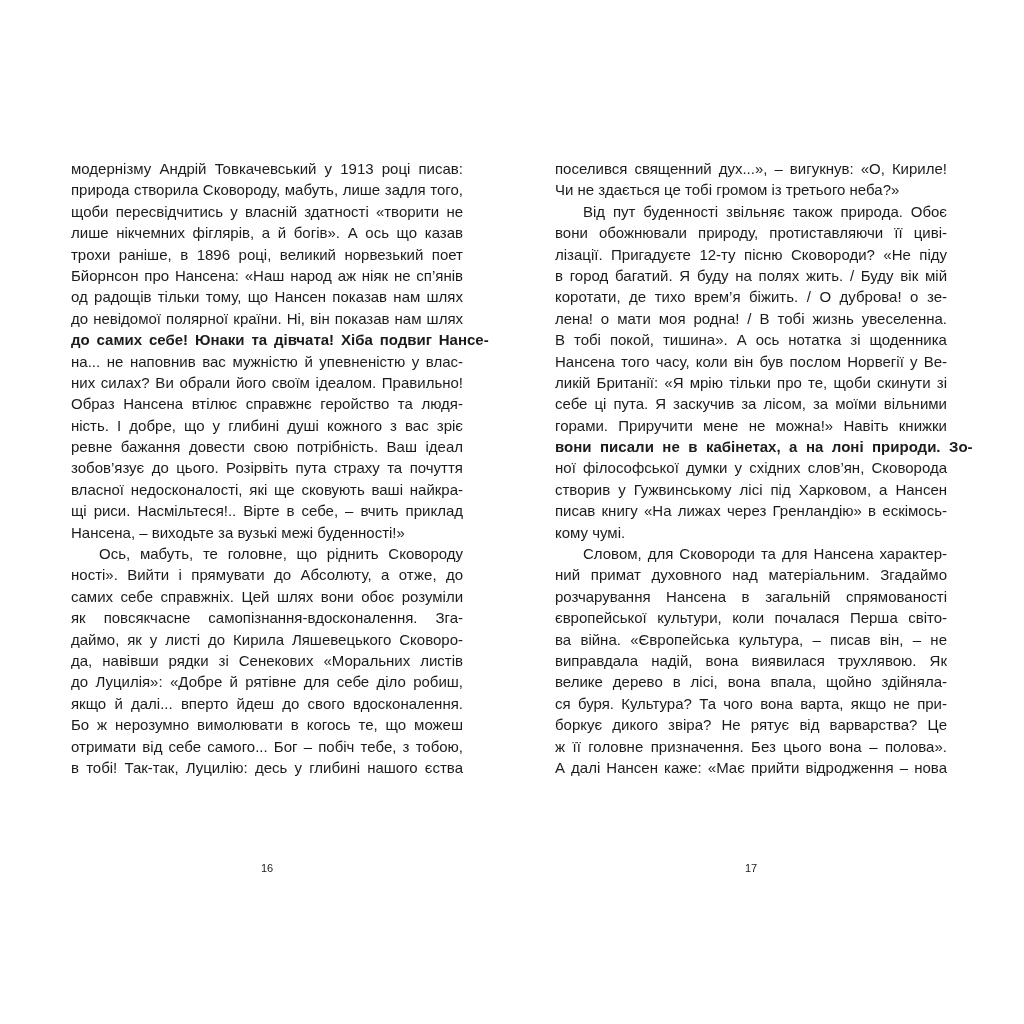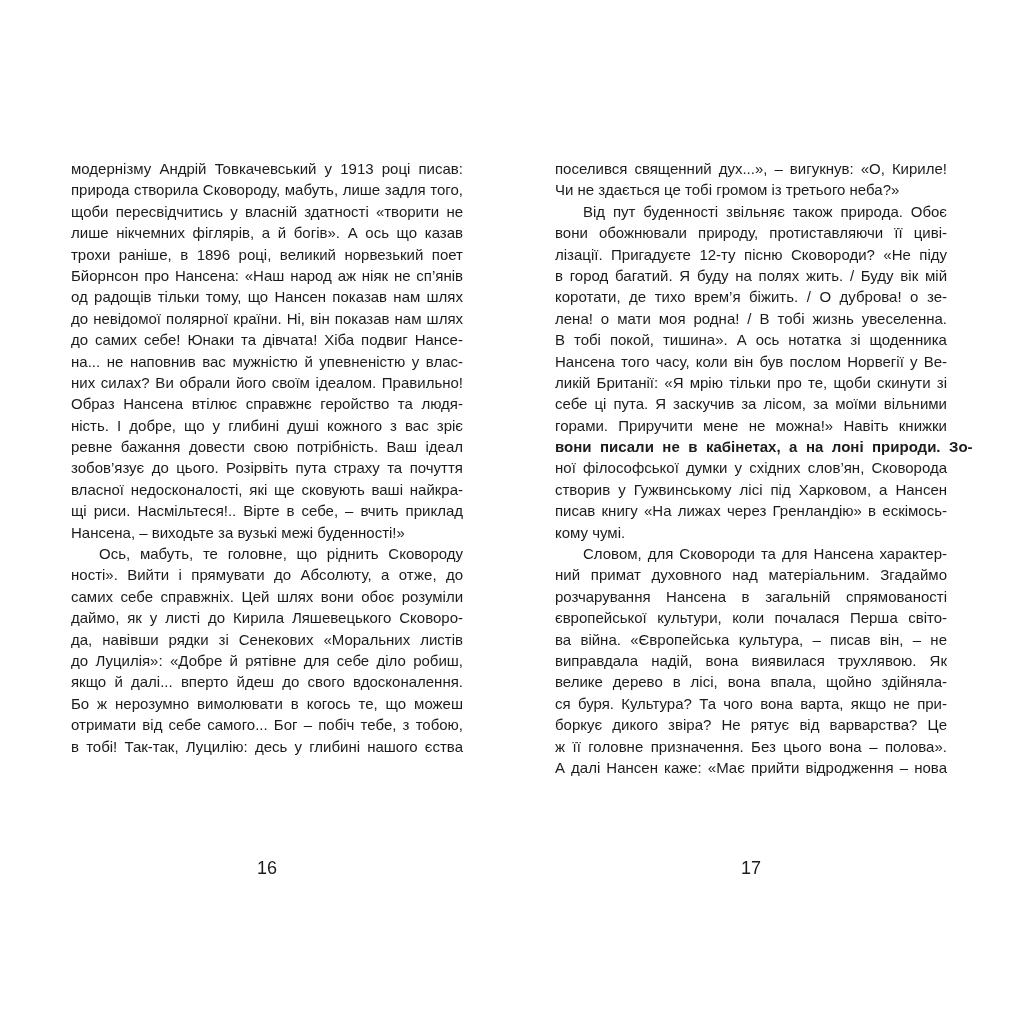--- a/index.html
+++ b/index.html
@@ -40,53 +40,54 @@
     color: #1b1b1b;
   }
   .line span { white-space: pre; }
   .line.indent { padding-left: 28px; }
   .pagenum {
     position: absolute;
     top: 858px;
     left: 0;
     width: 392px;
     text-align: center;
-    font-size: 18px;
+    font-size: 11px;
     line-height: 21px;
     color: #1b1b1b;
   }
 </style>
 </head>
 <body>
 
 <div class="spread">
 
   <div class="page-col left">
     <div class="text-block">
         <div class="line"><span style="word-spacing: 3.98px;">модернізму Андрій Товкачевський у 1913 році писав:</span></div>
         <div class="line"><span style="word-spacing: 0.45px;">природа створила Сковороду, мабуть, лише задля того,</span></div>
         <div class="line"><span style="word-spacing: 2.98px;">щоби пересвідчитись у власній здатності «творити не</span></div>
         <div class="line"><span style="word-spacing: 3.48px;">лише нікчемних фіглярів, а й богів». А ось що казав</span></div>
         <div class="line"><span style="word-spacing: 4.36px;">трохи раніше, в 1896 році, великий норвезький поет</span></div>
         <div class="line"><span style="word-spacing: 1.63px;">Бйорнсон про Нансена: «Наш народ аж ніяк не сп’янів</span></div>
         <div class="line"><span style="word-spacing: 2.11px;">од радощів тільки тому, що Нансен показав нам шлях</span></div>
         <div class="line"><span style="word-spacing: 0.92px;">до невідомої полярної країни. Ні, він показав нам шлях</span></div>
-        <div class="line"><span style="word-spacing: 2.72px;">до самих себе! Юнаки та дівчата! Хіба подвиг Нансе-</span></div>
+        <div class="line"><span style="word-spacing: 2.72px; font-weight: bold;">до самих себе! Юнаки та дівчата! Хіба подвиг Нансе-</span></div>
         <div class="line"><span style="word-spacing: 2.41px;">на... не наповнив вас мужністю й упевненістю у влас-</span></div>
         <div class="line"><span style="word-spacing: 1.53px;">них силах? Ви обрали його своїм ідеалом. Правильно!</span></div>
         <div class="line"><span style="word-spacing: 4.36px;">Образ Нансена втілює справжнє геройство та людя-</span></div>
         <div class="line"><span style="word-spacing: 3.94px;">ність. І добре, що у глибині душі кожного з вас зріє</span></div>
         <div class="line"><span style="word-spacing: 4.34px;">ревне бажання довести свою потрібність. Ваш ідеал</span></div>
         <div class="line"><span style="word-spacing: 3.27px;">зобов’язує до цього. Розірвіть пута страху та почуття</span></div>
         <div class="line"><span style="word-spacing: 2.61px;">власної недосконалості, які ще сковують ваші найкра-</span></div>
         <div class="line"><span style="word-spacing: 2.8px;">щі риси. Насмільтеся!.. Вірте в себе, – вчить приклад</span></div>
         <div class="line"><span>Нансена, – виходьте за вузькі межі буденності!»</span></div>
         <div class="line indent"><span style="word-spacing: 5.57px;">Ось, мабуть, те головне, що ріднить Сковороду</span></div>
         <div class="line"><span style="word-spacing: 5.2px; margin-top: 10px;">ності». Вийти і прямувати до Абсолюту, а отже, до</span></div>
         <div class="line"><span style="word-spacing: 3.38px;">самих себе справжніх. Цей шлях вони обоє розуміли</span></div>
+        <div class="line"><span style="word-spacing: 13.78px;">як повсякчасне самопізнання-вдосконалення. Зга-</span></div>
         <div class="line"><span style="word-spacing: 3.76px;">даймо, як у листі до Кирила Ляшевецького Сковоро-</span></div>
         <div class="line"><span style="word-spacing: 5.82px;">да, навівши рядки зі Сенекових «Моральних листів</span></div>
         <div class="line"><span style="word-spacing: 3.17px;">до Луцилія»: «Добре й рятівне для себе діло робиш,</span></div>
         <div class="line"><span style="word-spacing: 4.04px;">якщо й далі... вперто йдеш до свого вдосконалення.</span></div>
         <div class="line"><span style="word-spacing: 3.76px;">Бо ж нерозумно вимолювати в когось те, що можеш</span></div>
         <div class="line"><span style="word-spacing: 2.01px;">отримати від себе самого... Бог – побіч тебе, з тобою,</span></div>
         <div class="line"><span style="word-spacing: 3px;">в тобі! Так-так, Луцилію: десь у глибині нашого єства</span></div>
       </div>
     <div class="pagenum">16</div>
   </div>

